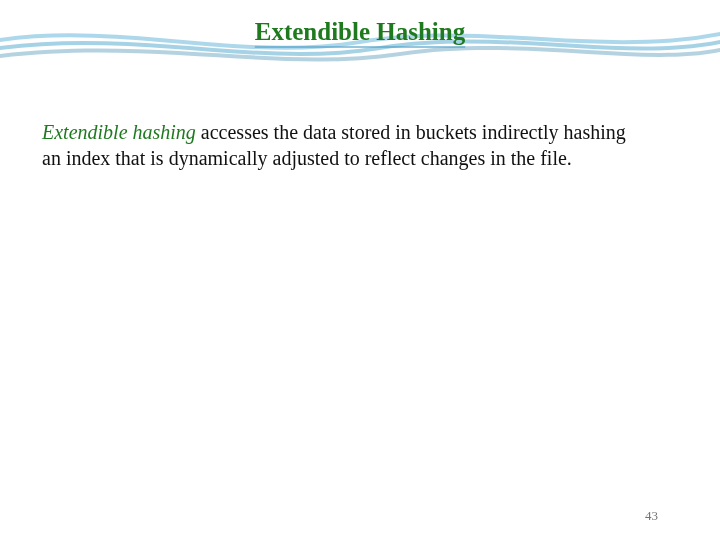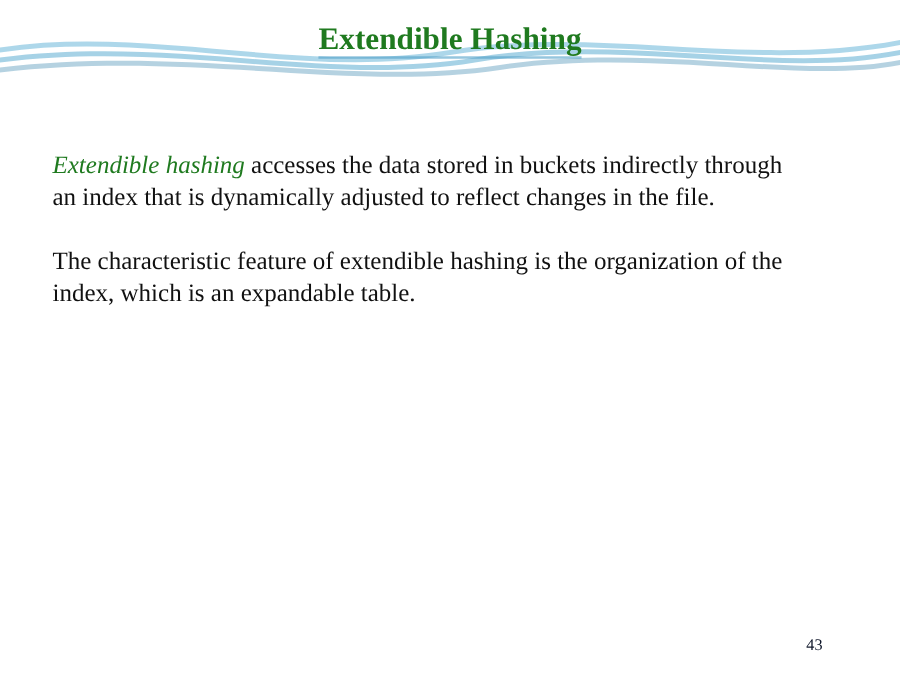--- a/index.html
+++ b/index.html
@@ -53,39 +53,38 @@
   }
   .em-term {
     font-style: italic;
     color: #1f7a1f;
   }
   .page-num {
     position: absolute;
     bottom: 16px;
     right: 22px;
     font-size: 13px;
-    color: #0f172a;
+    color: #737373;
     font-family: Georgia, serif;
   }
 </style>
 </head>
 <body>
 
 <div class="slide">
 
   <svg class="wave-top" viewBox="0 0 720 70" preserveAspectRatio="none">
     <path d="M0,38 C120,20 240,60 360,40 C480,20 600,55 720,32 L720,36 C600,59 480,24 360,44 C240,64 120,24 0,42 Z" fill="#6ab6d8" opacity="0.55"></path>
     <path d="M0,46 C140,28 260,66 380,46 C500,26 620,60 720,40 L720,44 C620,64 500,30 380,50 C260,70 140,32 0,50 Z" fill="#3a9cc8" opacity="0.45"></path>
     <path d="M0,54 C150,36 280,70 400,52 C520,34 640,64 720,48 L720,52 C640,68 520,38 400,56 C280,74 150,40 0,58 Z" fill="#2a7fa8" opacity="0.35"></path>
   </svg>
 
   <h1 class="title">Extendible Hashing</h1>
 
   <div class="content">
     <p class="para">
-      <span class="em-term">Extendible hashing</span><span> accesses the data stored in buckets indirectly through an index that is dynamically adjusted to reflect changes in the file.</span>
+      <span class="em-term">Extendible hashing</span><span> accesses the data stored in buckets indirectly hashing an index that is dynamically adjusted to reflect changes in the file.</span>
     </p>
-    <p class="para">The characteristic feature of extendible hashing is the organization of the index, which is an expandable table.</p>
   </div>
 
   <div class="page-num">43</div>
 
 </div>
 
 </body></html>

